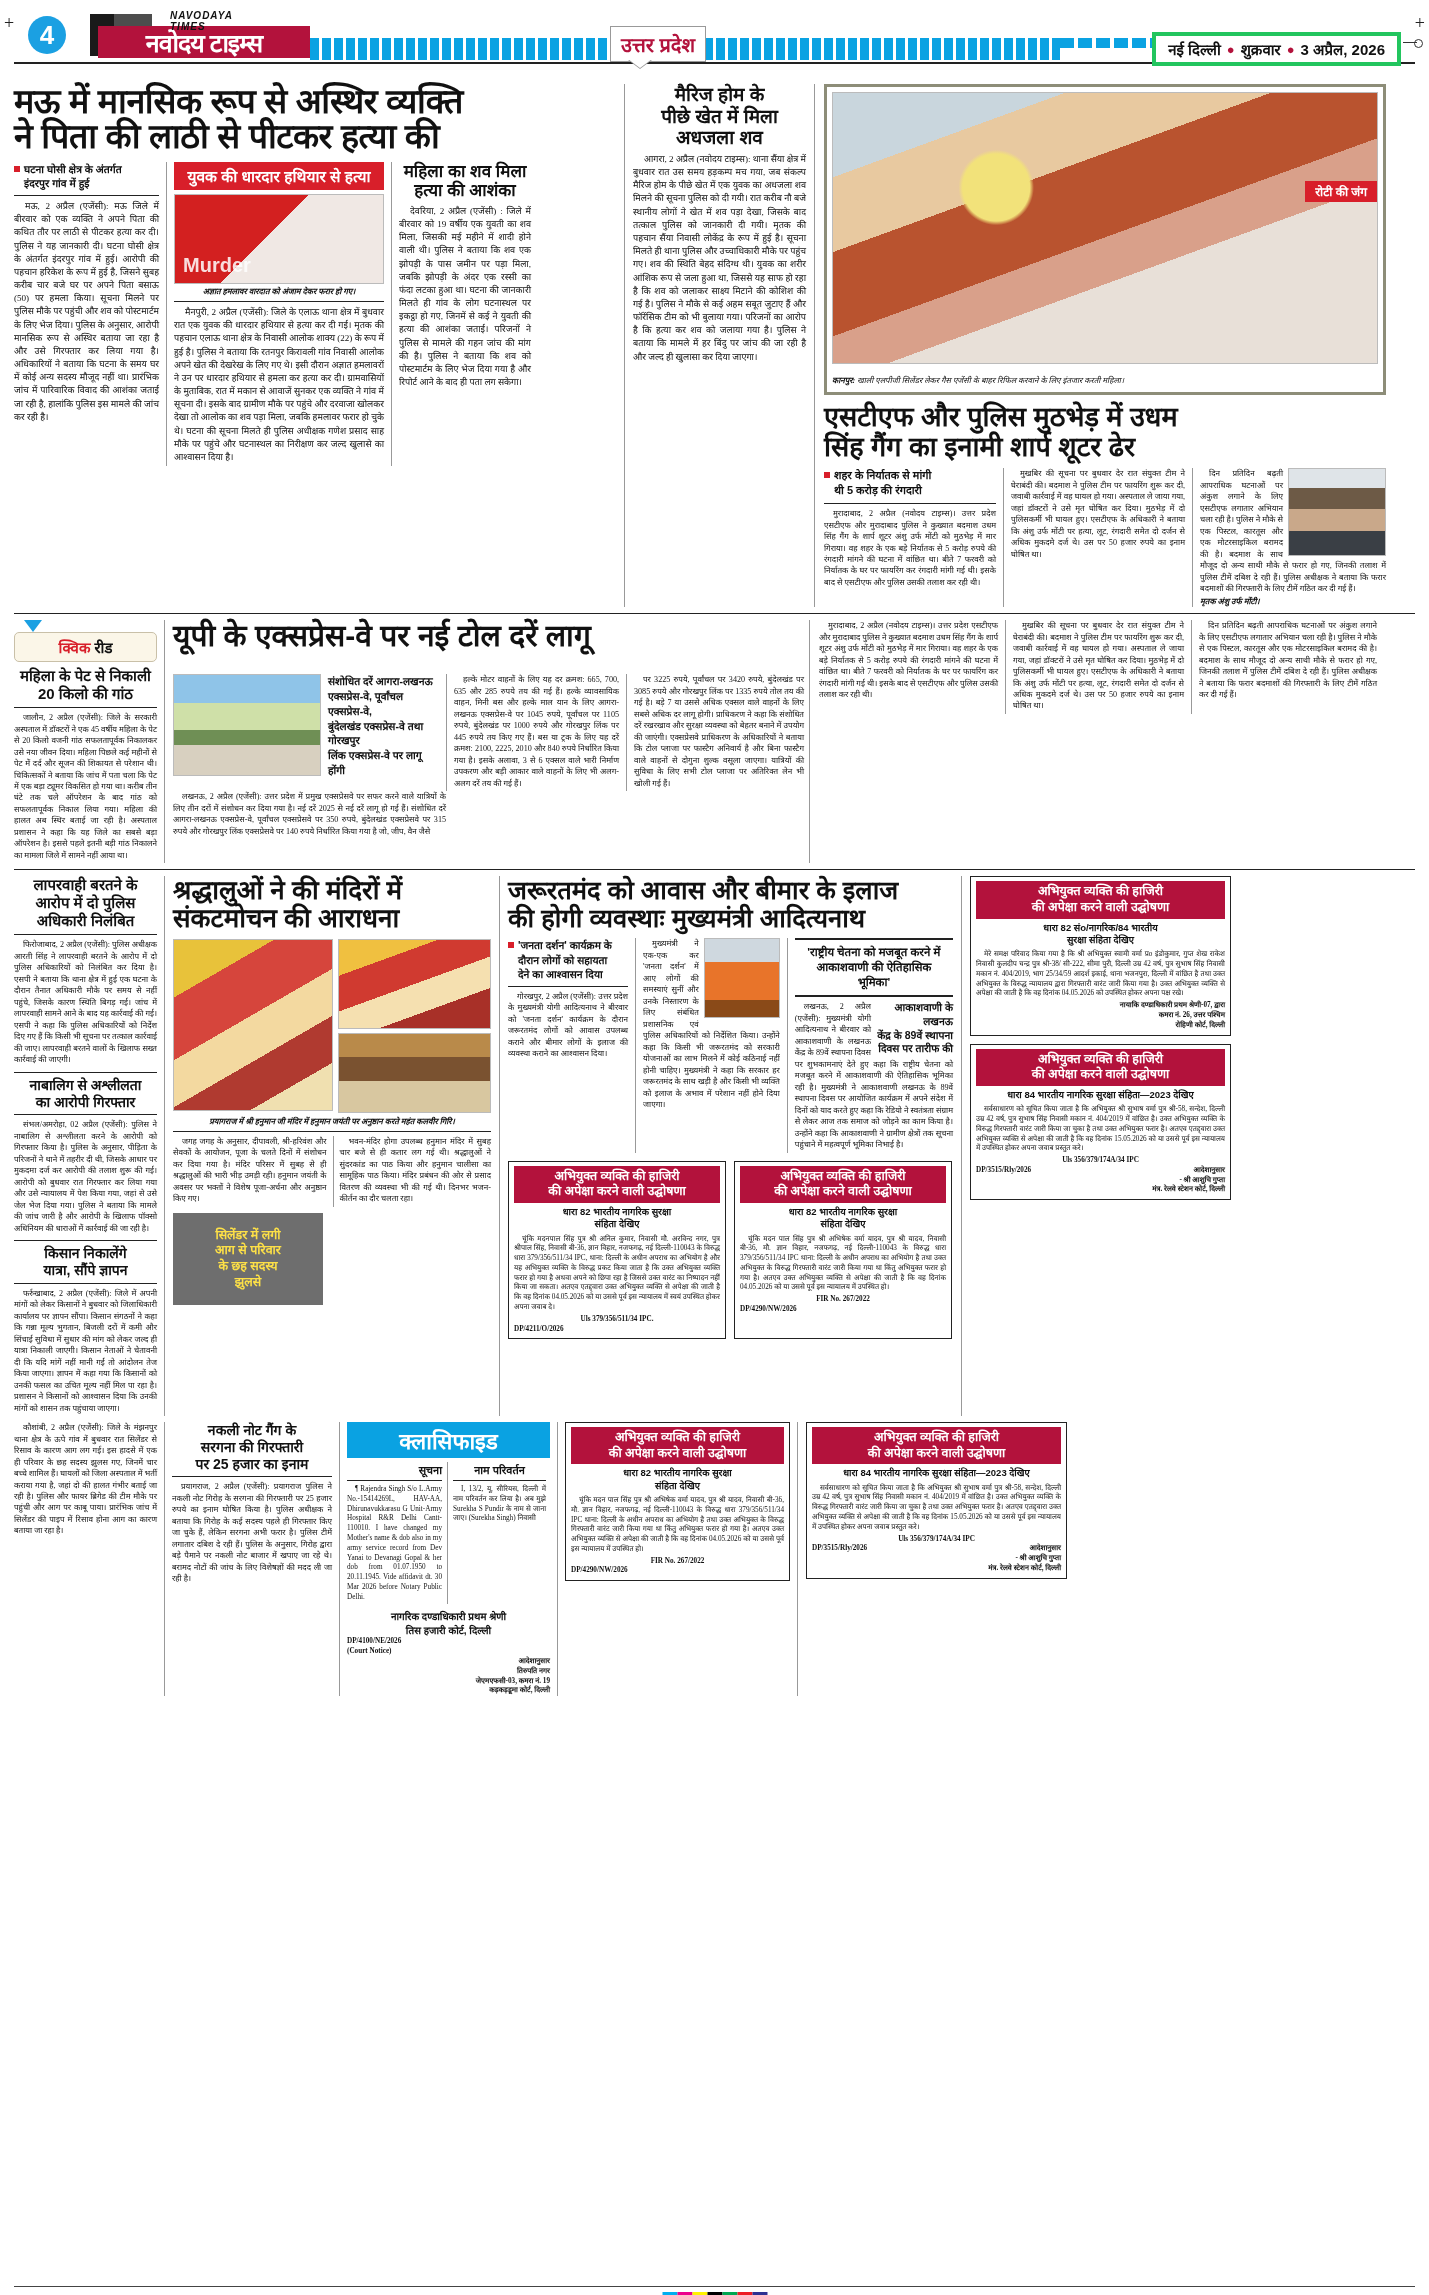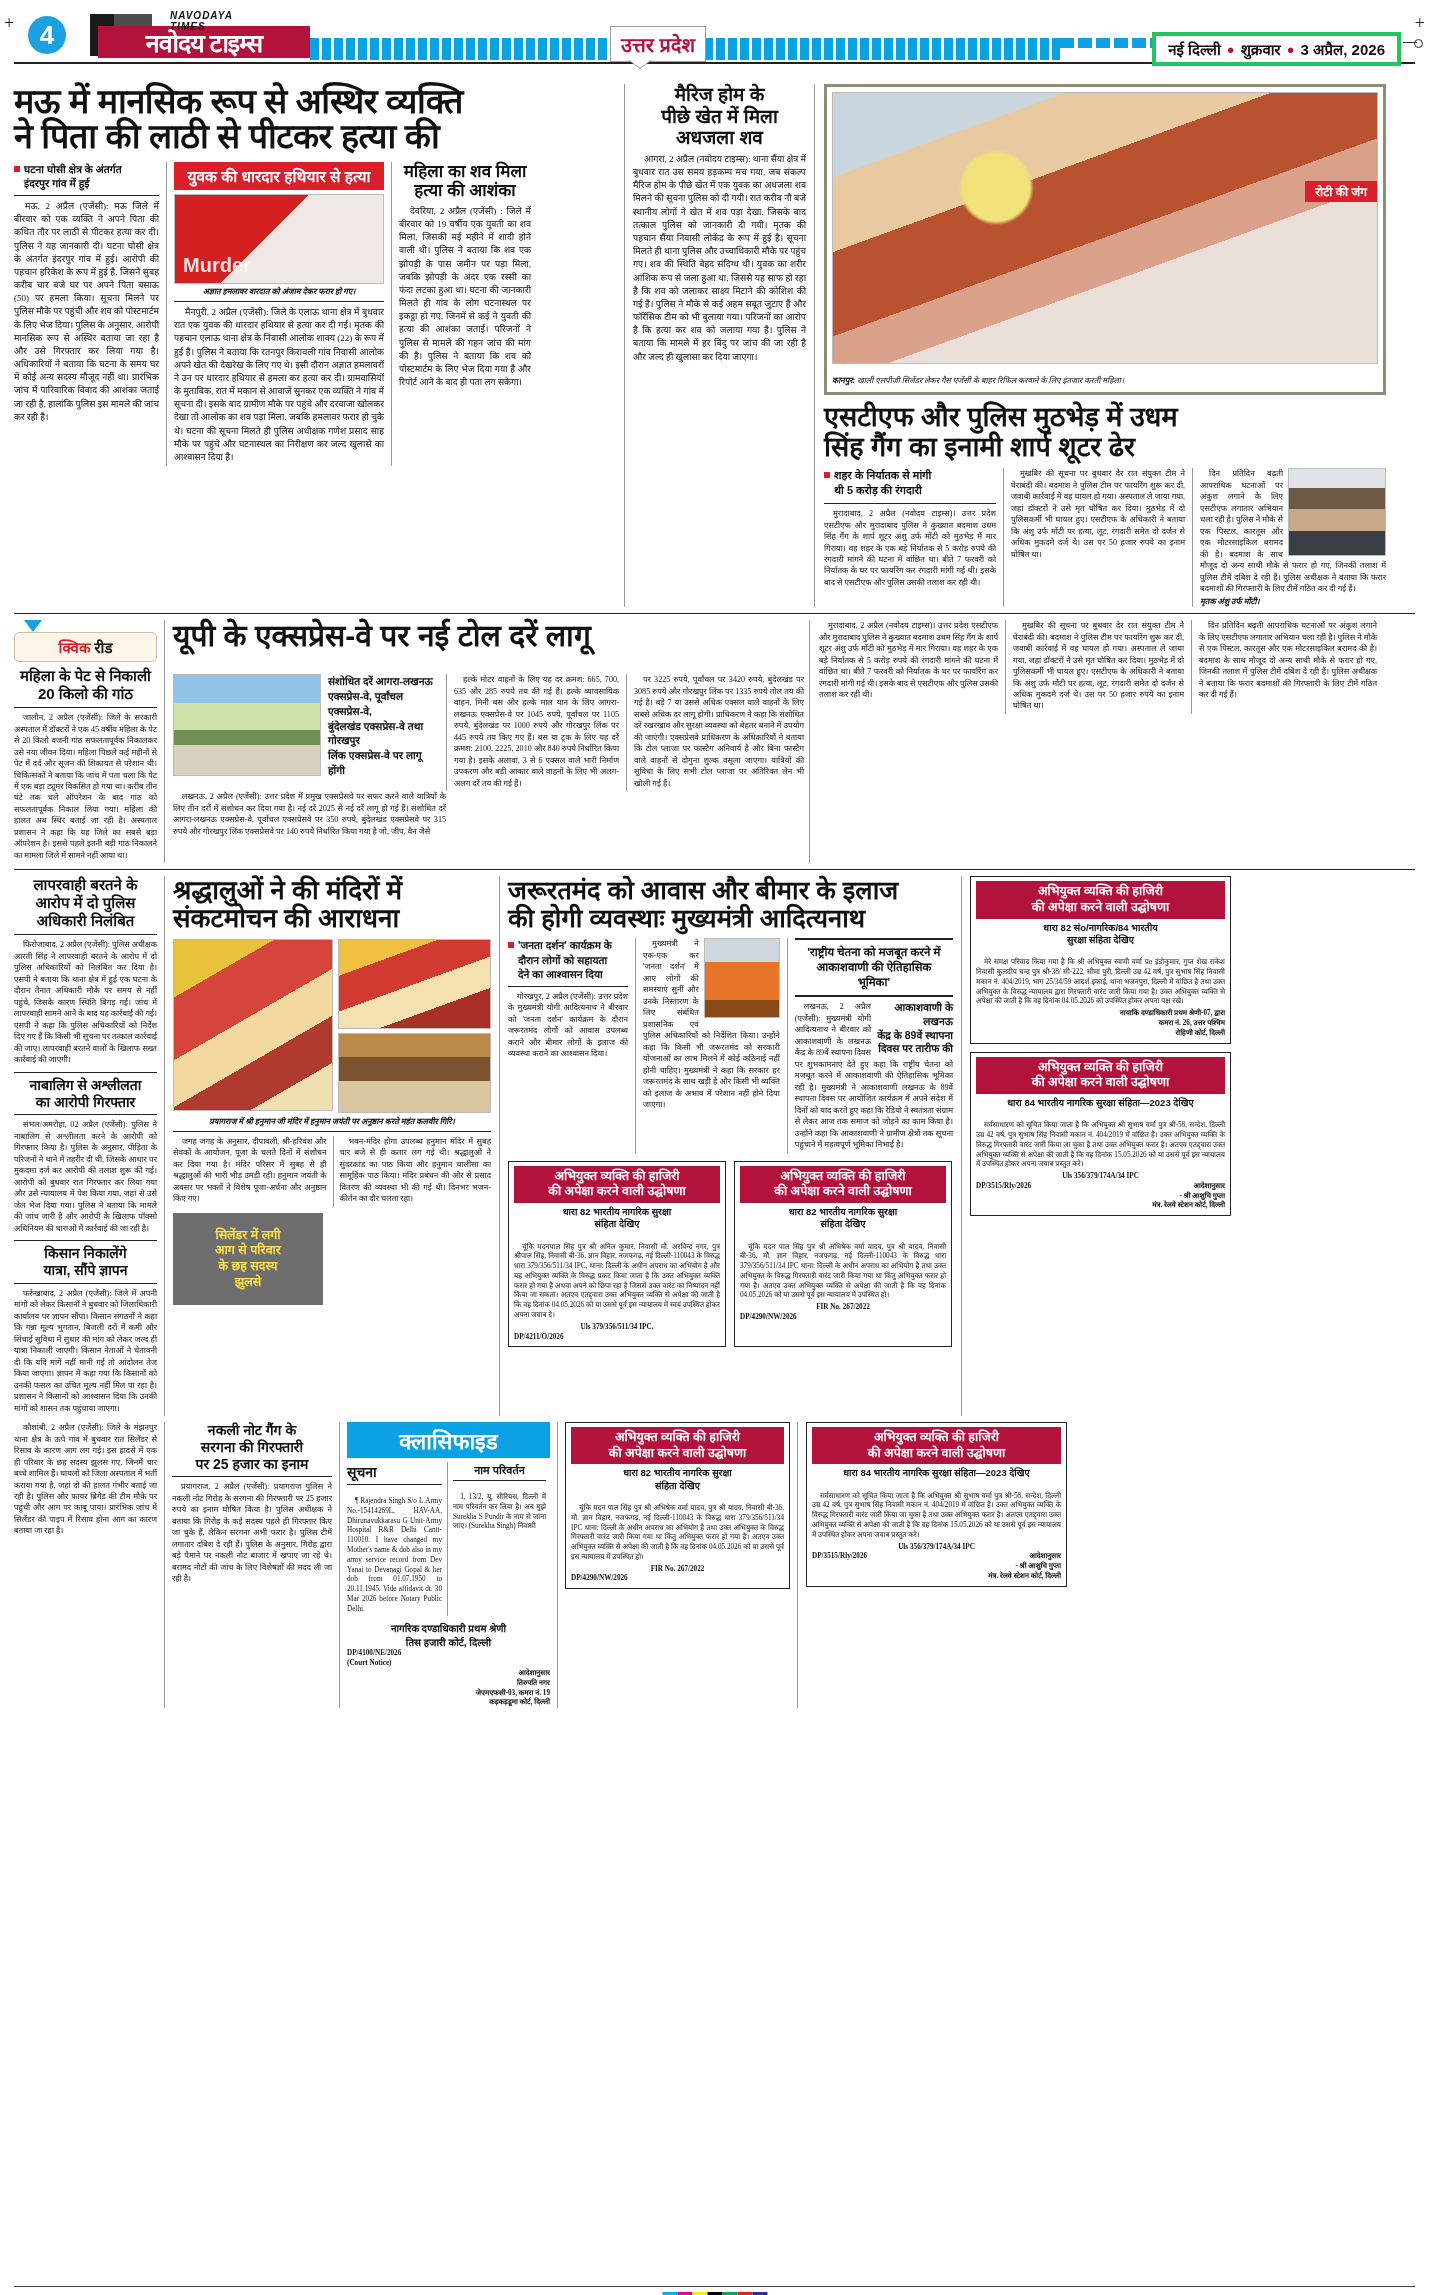--- a/index.html
+++ b/index.html
@@ -42,21 +42,21 @@
 
   
   .rule{border-top:1px solid #222;}
   .rule2{border-top:2px solid #222;}
   .vline{border-left:1px solid #999;}
   .body-txt{font-size:9.1px;line-height:1.45;text-align:justify;font-family:"Liberation Serif",serif;}
   .body-txt p{margin:0 0 2px 0;text-indent:11px;}
   .body-sm{font-size:8.1px;line-height:1.42;text-align:justify;}
   .body-sm p{margin:0 0 2px 0;text-indent:9px;}
   .body-xs{font-size:7.2px;line-height:1.36;text-align:justify;}
-  .body-xs p{margin:12px 0 2px 0;text-indent:8px;}
+  .body-xs p{margin:4px 0 2px 0;text-indent:8px;}
   .hl{font-family:"Liberation Sans",sans-serif;font-weight:bold;color:#111;}
   .redbar{background:#d81f2a;color:#fff;font-family:"Liberation Sans",sans-serif;font-weight:bold;
         text-align:center;padding:3px 4px;}
   .bullet-sq{display:inline-block;width:6px;height:6px;background:#d81f2a;margin-right:4px;vertical-align:1px;}
   .caption{font-size:8px;font-style:italic;font-weight:bold;line-height:1.3;}
   .imgbox{background:#cfcfcf;border:1px solid #bbb;position:relative;overflow:hidden;}
 
   
   .ph-gas{background:
       radial-gradient(circle at 30% 35%,#f2e27a 0 8%,transparent 9%),
@@ -511,21 +511,21 @@
       <div class="rule" style="margin:4px 0;"></div>
       <div class="body-sm">
           <p>प्रयागराज, 2 अप्रैल (एजेंसी): प्रयागराज पुलिस ने नकली नोट गिरोह के सरगना की गिरफ्तारी पर 25 हजार रुपये का इनाम घोषित किया है। पुलिस अधीक्षक ने बताया कि गिरोह के कई सदस्य पहले ही गिरफ्तार किए जा चुके हैं, लेकिन सरगना अभी फरार है। पुलिस टीमें लगातार दबिश दे रही हैं। पुलिस के अनुसार, गिरोह द्वारा बड़े पैमाने पर नकली नोट बाजार में खपाए जा रहे थे। बरामद नोटों की जांच के लिए विशेषज्ञों की मदद ली जा रही है।</p>
         </div>
     </div>
 
     <div class="col vline" style="width:218px;padding:0 7px;">
       <div class="classi-head" style="font-size:22px;padding:3px;">क्लासिफाइड</div>
       <div class="flex" style="margin-top:4px;">
         <div class="col" style="width:100px;padding-right:5px;">
-          <div class="hl" style="font-size:14px;text-align:left;">सूचना</div>
+          <div class="hl" style="font-size:11px;text-align:right;">सूचना</div>
           <div class="rule" style="margin:3px 0;"></div>
           <div class="body-xs">
               <p>¶ Rajendra Singh S/o L.Army No.-15414269L, HAV-AA, Dhirunavukkarasu G Unit-Army Hospital R&amp;R Delhi Cantt-110010. I have changed my Mother's name &amp; dob also in my army service record from Dev Yanai to Devanagi Gopal &amp; her dob from 01.07.1950 to 20.11.1945. Vide affidavit dt. 30 Mar 2026 before Notary Public Delhi.</p>
             </div>
         </div>
         <div class="col vline" style="width:99px;padding-left:5px;">
           <div class="hl" style="font-size:11px;text-align:center;">नाम परिवर्तन</div>
           <div class="rule" style="margin:3px 0;"></div>
           <div class="body-xs">
               <p>I, 13/2, यू, सीरियस, दिल्ली में नाम परिवर्तन कर लिया है। अब मुझे Surekha S Pundir के नाम से जाना जाए। (Surekha Singh) निवासी</p>

